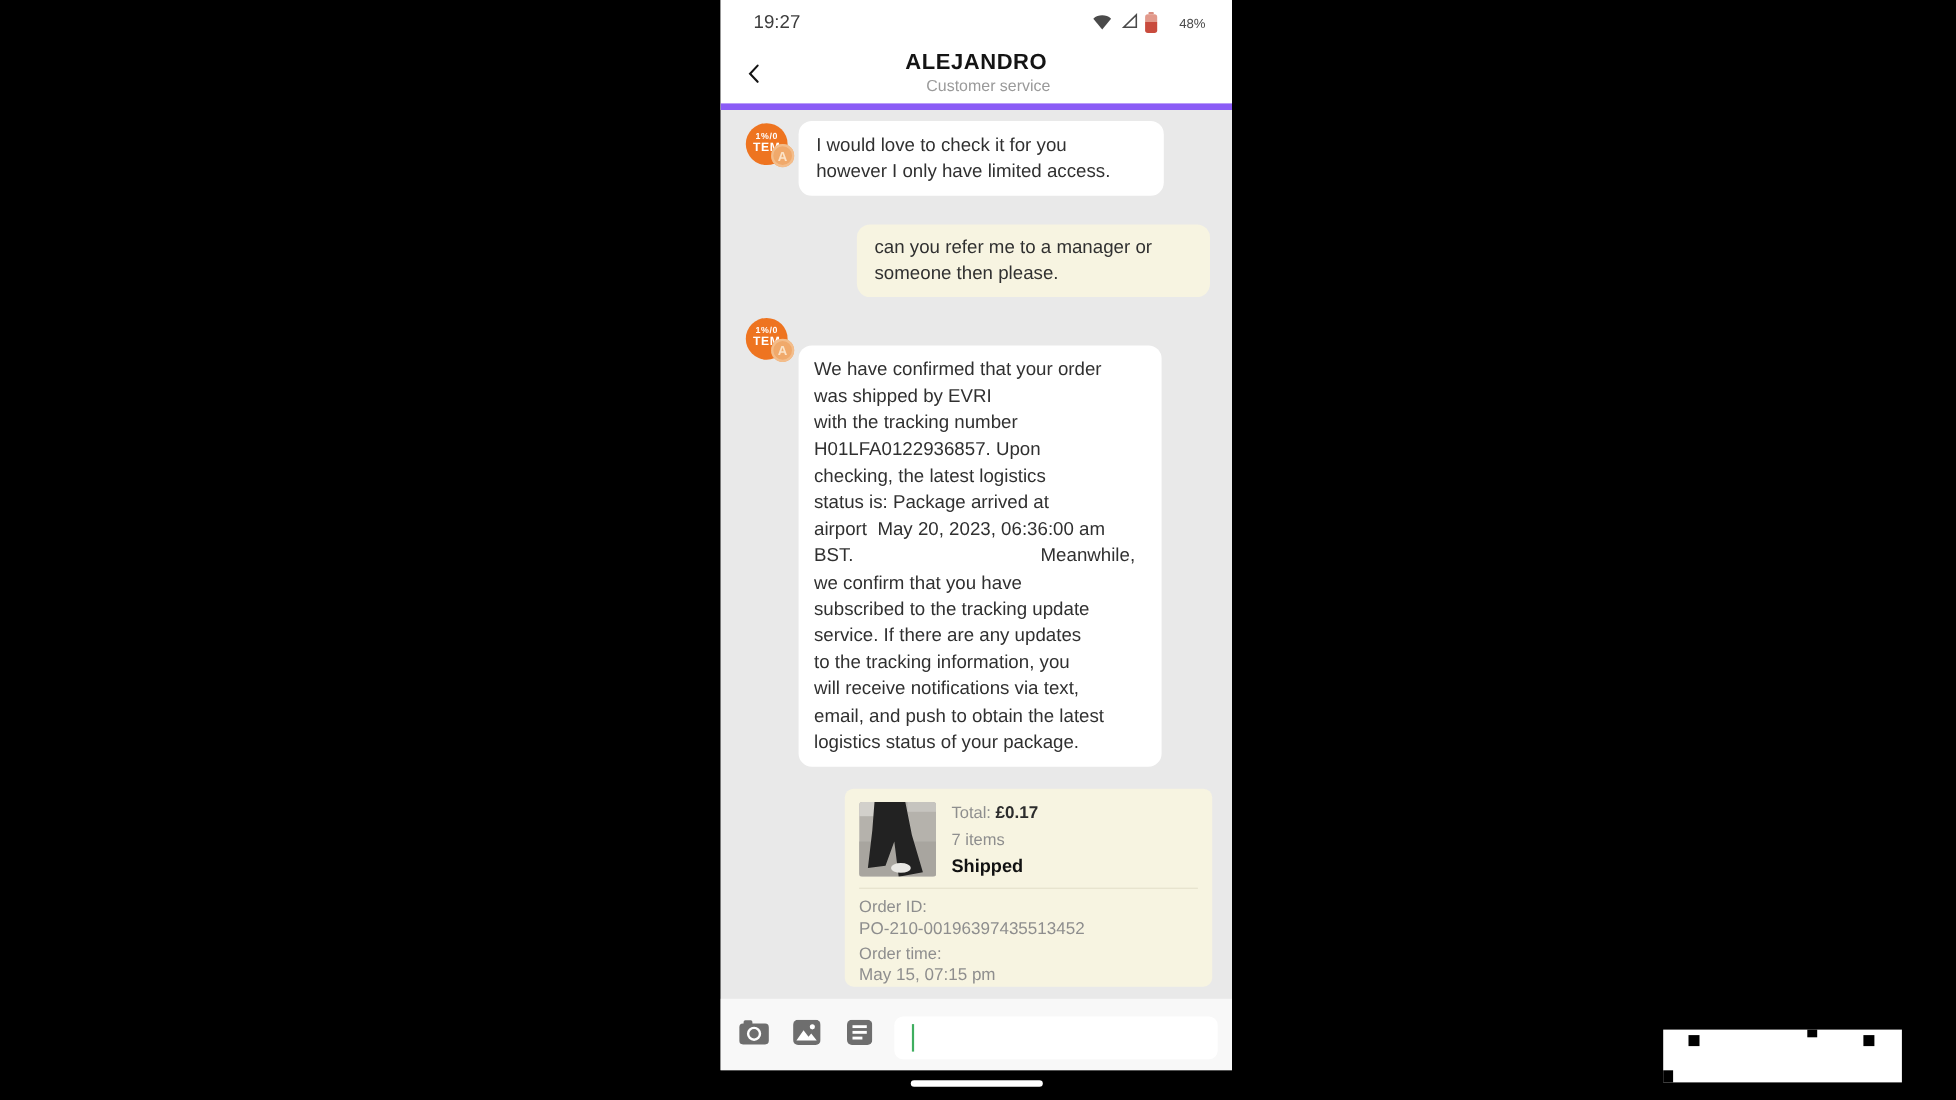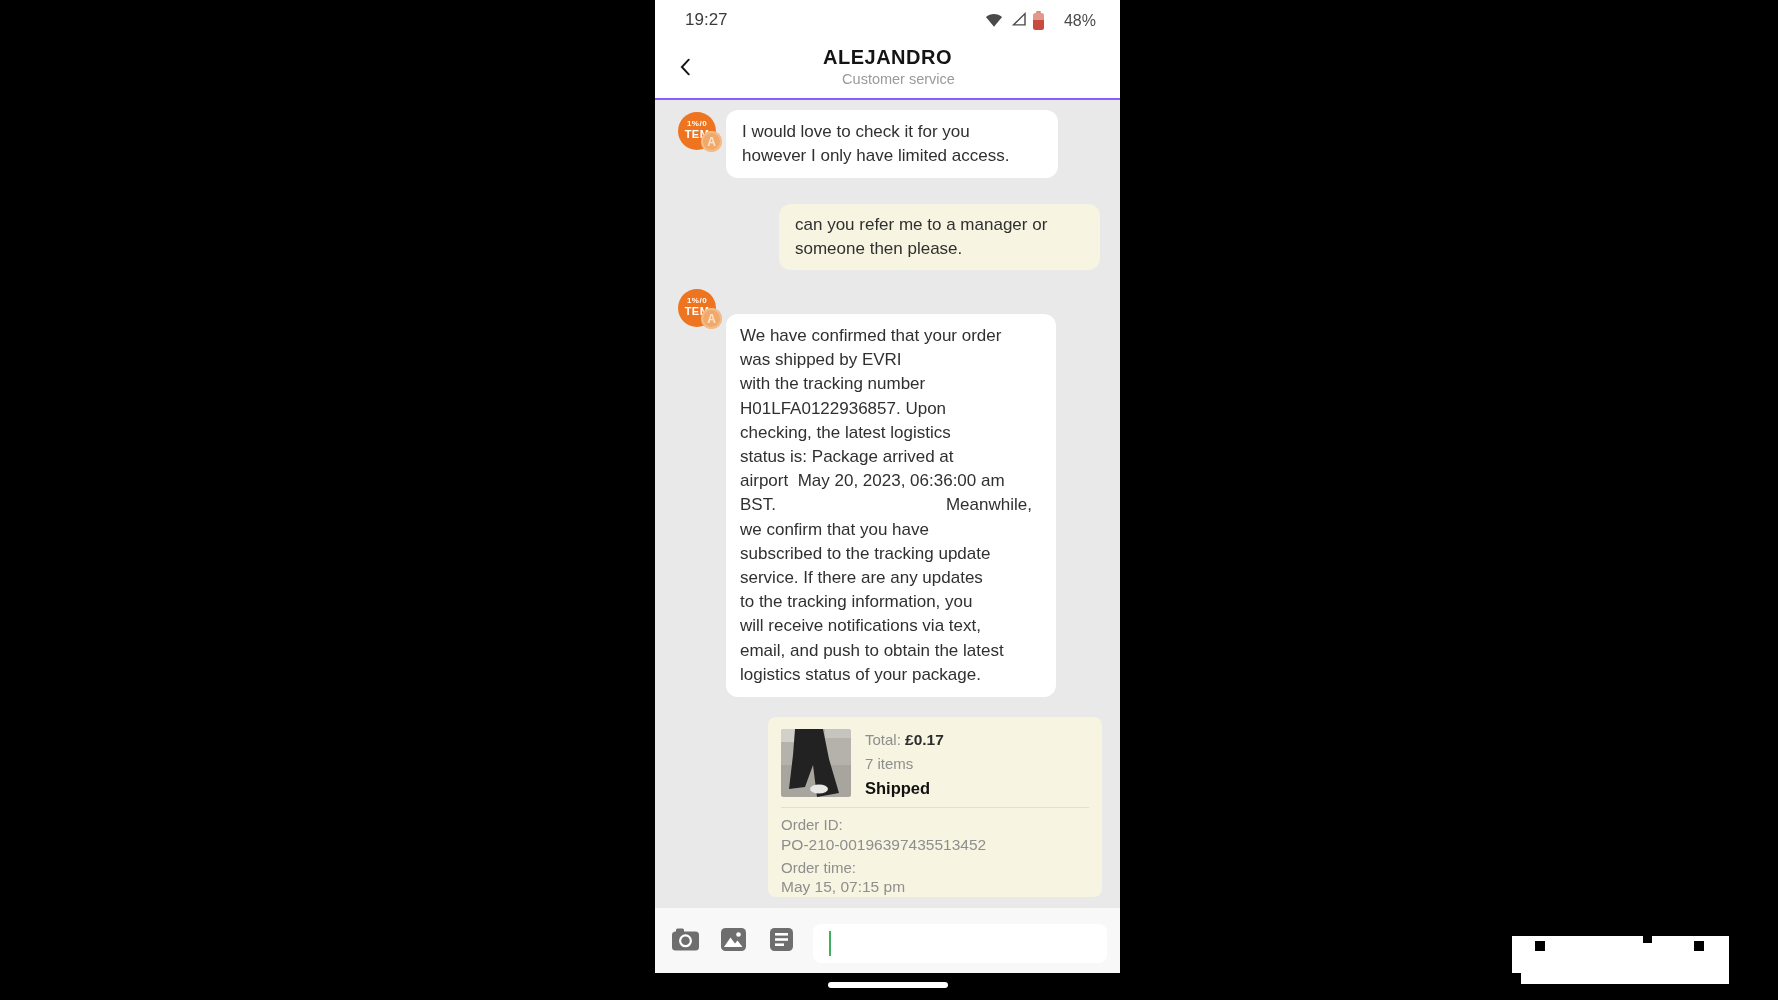--- a/index.html
+++ b/index.html
@@ -6,22 +6,22 @@
   .canvas{position:relative;width:1778px;height:1000px;background:#000;overflow:hidden;
           font-family:"Liberation Sans","DejaVu Sans",sans-serif;}
   .phone{position:absolute;left:655px;top:0;width:465px;height:973px;background:#e9e9e9;overflow:hidden;}
 
   
   .statusbar{position:absolute;left:0;top:0;width:100%;height:40px;background:#fff;}
   .time{position:absolute;left:30px;top:10px;font-size:17px;color:#3c3c3c;}
   .sicons{position:absolute;right:24px;top:10px;height:22px;display:flex;align-items:center;gap:4px;}
   .batt{width:11px;height:17px;border-radius:2.5px;background:linear-gradient(#e2998b 0 42%,#c94b3d 42% 100%);position:relative;}
   .batt:before{content:"";position:absolute;left:3px;top:-2px;width:5px;height:2px;background:#d98c7e;border-radius:1px;}
-  .battpct{font-size:16px;color:#4a4a4a;margin-left:16px;}
-  .header{position:absolute;left:0;top:40px;width:100%;height:60px;background:#fff;border-bottom:2px solid #8b5cf6;box-sizing:border-box;}
+  .battpct{font-size:12px;color:#4a4a4a;margin-left:16px;}
+  .header{position:absolute;left:0;top:40px;width:100%;height:60px;background:#fff;border-bottom:6px solid #8b5cf6;box-sizing:border-box;}
   .backbtn{position:absolute;left:16px;top:14px;width:30px;height:30px;display:flex;align-items:center;justify-content:center;}
   .htitle{position:absolute;left:0;top:6px;width:100%;text-align:center;font-size:20px;font-weight:700;color:#141414;letter-spacing:.5px;}
   .hsub{position:absolute;left:11px;top:31px;width:100%;text-align:center;font-size:14.5px;color:#9a9a9a;}
 
   
   .avatar{position:absolute;width:38px;height:38px;border-radius:50%;background:#ee7420;color:#fff;overflow:visible;}
   .av-l1{position:absolute;left:0;top:8px;width:100%;text-align:center;font-size:8px;font-weight:700;letter-spacing:.5px;line-height:8px;}
   .av-l2{position:absolute;left:0;top:17px;width:100%;text-align:center;font-size:11px;font-weight:700;letter-spacing:.5px;line-height:11px;}
   .av-badge{position:absolute;right:-6px;bottom:-2px;width:21px;height:21px;border-radius:50%;background:#f0a96b;
             display:flex;align-items:center;justify-content:center;font-size:12px;font-weight:700;color:#fbe3c8;box-shadow:inset 0 0 0 2px #f3bd8b;}

